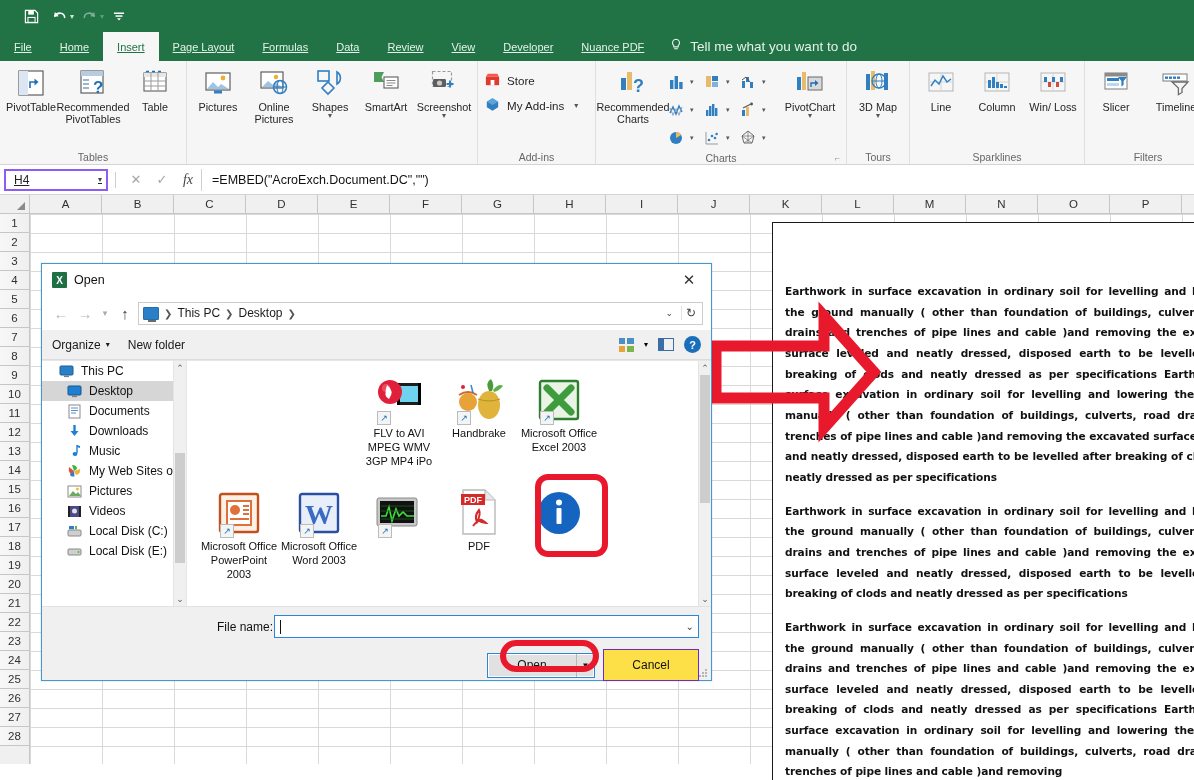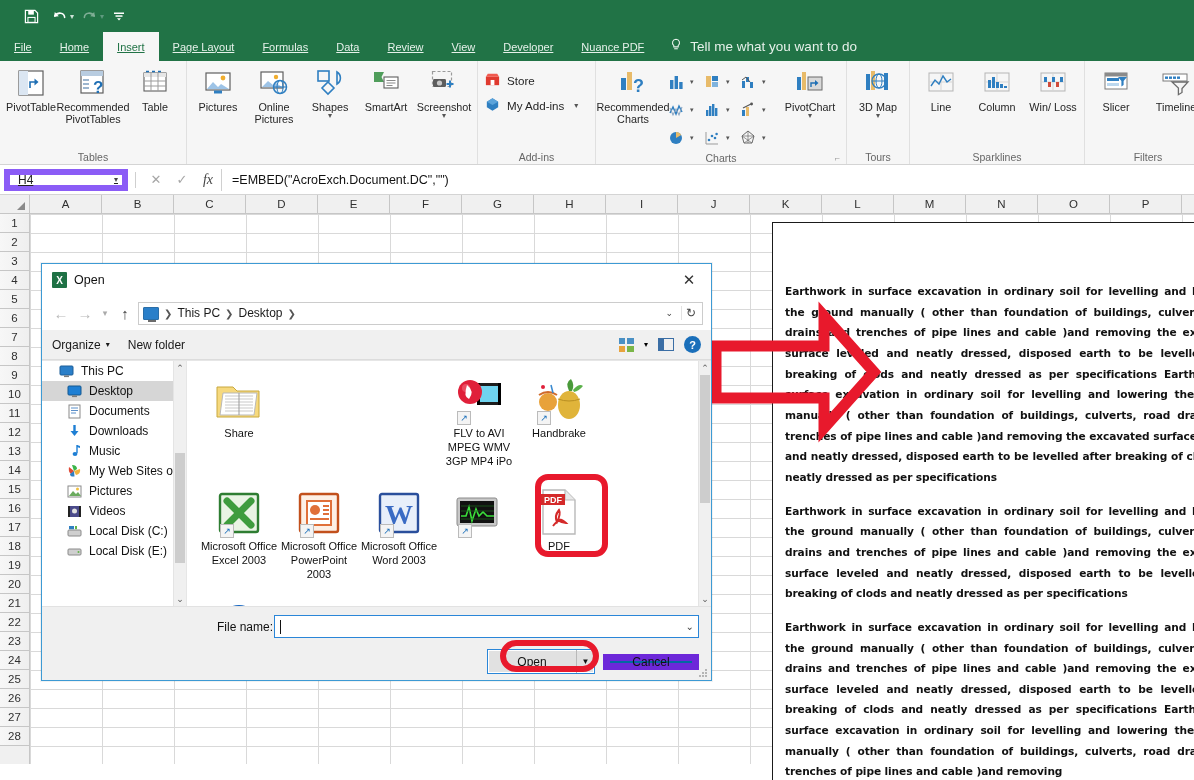--- a/index.html
+++ b/index.html
@@ -66,21 +66,21 @@
   .smallbtn { display: flex; align-items: center; gap: 6px; font-size: 11.6px; color: #262626; height: 22px; }
   .smallbtn .caret { font-size: 8px; color: #555; margin-left: 4px; }
 
   .chartgrid { display: grid; grid-template-columns: repeat(3, 36px); grid-auto-rows: 28px; align-items: center; padding-top: 4px; }
   .chartcell { display: flex; align-items: center; gap: 2px; }
   .chartcell .caret { font-size: 7px; color: #555; }
 
   
   .fbar { height: 30px; background: #fff; display: flex; align-items: center; border-bottom: 1px solid #d4d4d4; }
   .namebox {
-    width: 124px; height: 22px; margin-left: 4px; border: 6px solid #8b5cf6; background: #fff;
+    width: 104px; height: 22px; margin-left: 4px; border: 2px solid #8b5cf6; background: #fff;
     display: flex; align-items: center; padding: 0 4px 0 8px; font-size: 12px; color: #222; text-decoration: underline;
   }
   .namebox .nb-caret { margin-left: auto; font-size: 8px; color: #444; }
   .fbar-sep { width: 1px; height: 16px; background: #cfcfcf; margin: 0 7px; }
   .fbtn { width: 26px; text-align: center; font-size: 13px; color: #a6a6a6; }
   .fbtn.fx { color: #444; font-style: italic; font-family: "Liberation Serif", serif; font-size: 14px; }
   .finput { flex: 1; height: 22px; border-left: 1px solid #d0d0d0; display: flex; align-items: center; padding-left: 10px; font-size: 12.5px; color: #111; }
 
   
   .gridwrap { position: relative; height: 569px; background: #fff; }
@@ -204,21 +204,21 @@
   .fname-input .cursor { width: 1px; height: 14px; background: #111; }
   .fname-input .caret { margin-left: auto; font-size: 10px; color: #444; }
   .btn-row { display: flex; align-items: center; justify-content: flex-end; gap: 8px; padding: 8px 12px 0 0; }
   .split {
     display: flex; height: 25px; border: 1px solid #2a86d8; background: #e1e1e1;
     box-shadow: inset 0 0 0 1px #fff;
   }
   .split .main { width: 88px; display: flex; align-items: center; justify-content: center; font-size: 12px; color: #111; }
   .split .drop { width: 18px; display: flex; align-items: center; justify-content: center; font-size: 8px; color: #111; border-left: 1px solid #b9b9b9; }
   .btn {
-    width: 96px; height: 16px; border: 7px solid #6d28d9; background: #0369a1;
+    width: 96px; height: 32px; border: 1px solid #6d28d9; background: #fde047;
     display: flex; align-items: center; justify-content: center; font-size: 12px; color: #111;
   }
   .resizer { position: absolute; right: 3px; bottom: 2px; width: 10px; height: 10px; }
 
   
   .hl-pdf {
     position: absolute; left: 535px; top: 474px; width: 73px; height: 83px;
     border: 6px solid #e8192c; border-radius: 13px; pointer-events: none;
   }
   .hl-open {
@@ -860,31 +860,20 @@
         <div class="sb">
           <div class="arrow">⌃</div>
           <div class="thumb"></div>
           <div class="arrow bot">⌄</div>
         </div>
       </div>
 
       <div class="dlg-files">
         <div class="filegrid">
 
-          <div class="fitem">
-            <span class="fico">
-              <svg width="52" height="44" viewBox="0 0 52 44">
-                  <path d="M4 8 h16 l4 4 h22 v26 H4z" fill="#f6d97e" stroke="#c8a83e"></path>
-                  <path d="M10 14 h34 l-3 22 H7z" fill="#fff" stroke="#b9b9b9"></path>
-                  <path d="M12 17h28M12 20h28M12 23h28M12 26h28M12 29h28M12 32h28" stroke="#c9c9c9" stroke-width="1"></path>
-                  <path d="M26 14 v22" stroke="#9b9b9b"></path>
-                </svg>
-            </span>
-            <span class="flbl">Share</span>
-          </div>
 
           <div class="fitem">
             <span class="fico"></span>
             <span class="flbl"></span>
           </div>
 
           <div class="fitem">
             <span class="fico"></span>
             <span class="flbl"></span>
           </div>

